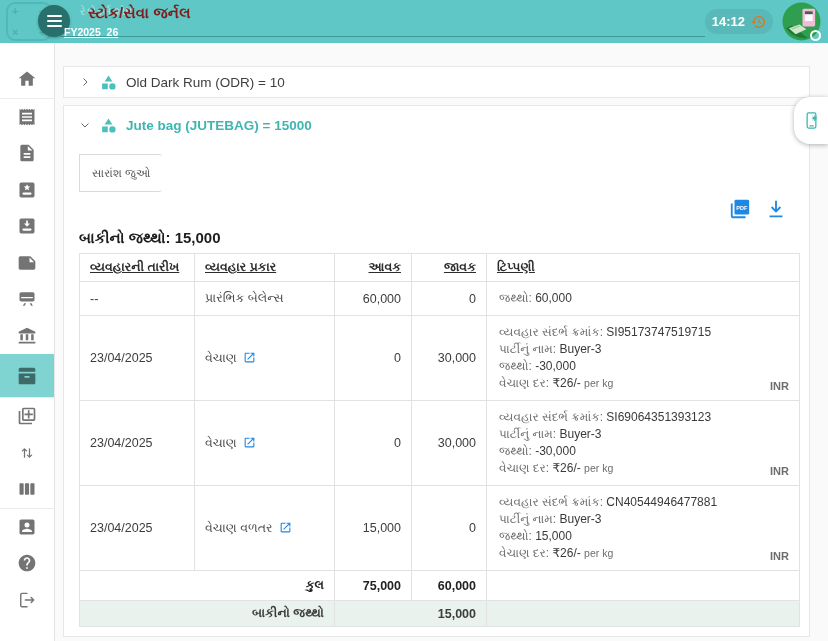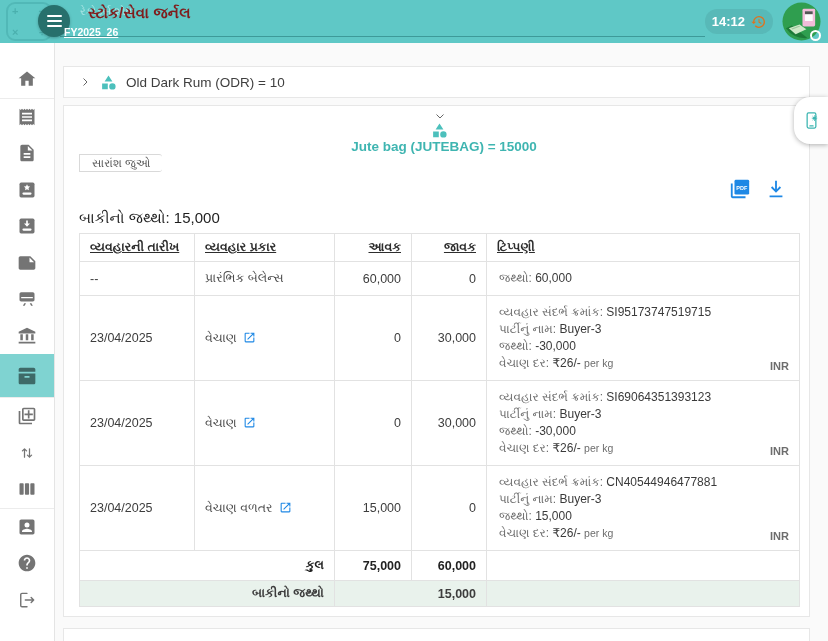--- a/index.html
+++ b/index.html
@@ -38,36 +38,36 @@
   
   .main { position:absolute; left:55px; top:43px; width:773px; height:598px; background:#fafafa; overflow:hidden; }
   .row-card { margin:0 18px 0 8px; background:#fff; border:1px solid #e7e7e7; }
   .acc-head { display:flex; align-items:center; height:30px; padding-left:15px; cursor:pointer; }
   .acc-head .chev { width:12px; height:12px; margin-right:9px; flex:none; }
   .acc-head .cat { width:17px; height:17px; margin-right:9px; flex:none; }
   .acc-label { font-size:13.5px; color:#3f3f3f; }
   .acc-label.teal { color:#3fb5b1; font-weight:bold; }
   .card-top { margin-top:23px; }
   .card-exp { margin-top:7px; padding-bottom:9px; }
-  .card-exp .acc-head { height:34px; padding-top:4px;flex-direction:column; }
+  .card-exp .acc-head { height:34px; padding-top:4px; }
   .card-bottom { margin-top:11px; height:35px; }
 
   
   .tabs { display:flex; margin:14px 0 0 15px; }
-  .tab { height:18px; padding:0 12px; font-size:11.5px; display:flex; align-items:center; cursor:pointer;
+  .tab { height:38px; padding:0 12px; font-size:11.5px; display:flex; align-items:center; cursor:pointer;
     border:1px solid #d9d9d9; background:#fff; color:#555; }
   .tab:first-child { border-radius:3px 0 0 3px; border-right:none; }
   .tab:last-child { border-radius:0 3px 3px 0; }
   .tab.active { background:#e7f6f5; color:#4aaeaa; border-color:#cfe6e5; }
 
   
   .export-row { display:flex; justify-content:flex-end; align-items:center; gap:14px; padding-right:22px; margin-top:6px; }
   .export-row svg { width:22px; height:22px; cursor:pointer; }
 
-  .qty-heading { margin:9px 0 6px 15px; font-size:15px; font-weight:400; color:#1e1e1e; }
+  .qty-heading { margin:9px 0 6px 15px; font-size:15px; font-weight:700; color:#1e1e1e; }
 
   
   table.ledger { border-collapse:collapse; margin-left:15px; width:720px; table-layout:fixed; }
   .ledger th, .ledger td { border:1px solid #e2e2e2; font-size:12.5px; }
   .ledger th { padding:6px 10px; text-align:left; color:#2d2d2d; font-weight:bold;text-decoration:underline; }
   .ledger th.num, .ledger td.num { text-align:right; }
   .ledger td { padding:5px 10px; color:#3d3d3d; vertical-align:middle; }
   .ledger td.typ { color:#4a4a4a; }
   .ledger td.typ svg { width:13px; height:13px; vertical-align:-2px; margin-left:6px; cursor:pointer; }
   .ledger td.note-cell { padding:8px 12px; position:relative; vertical-align:top; }

